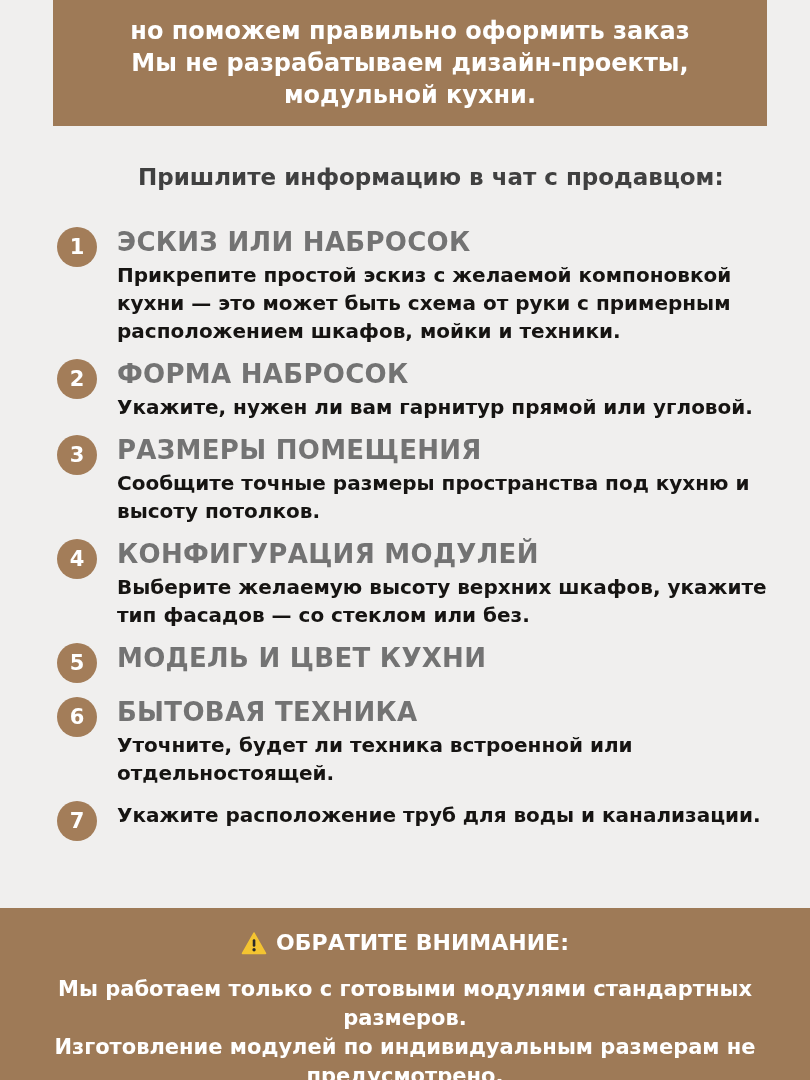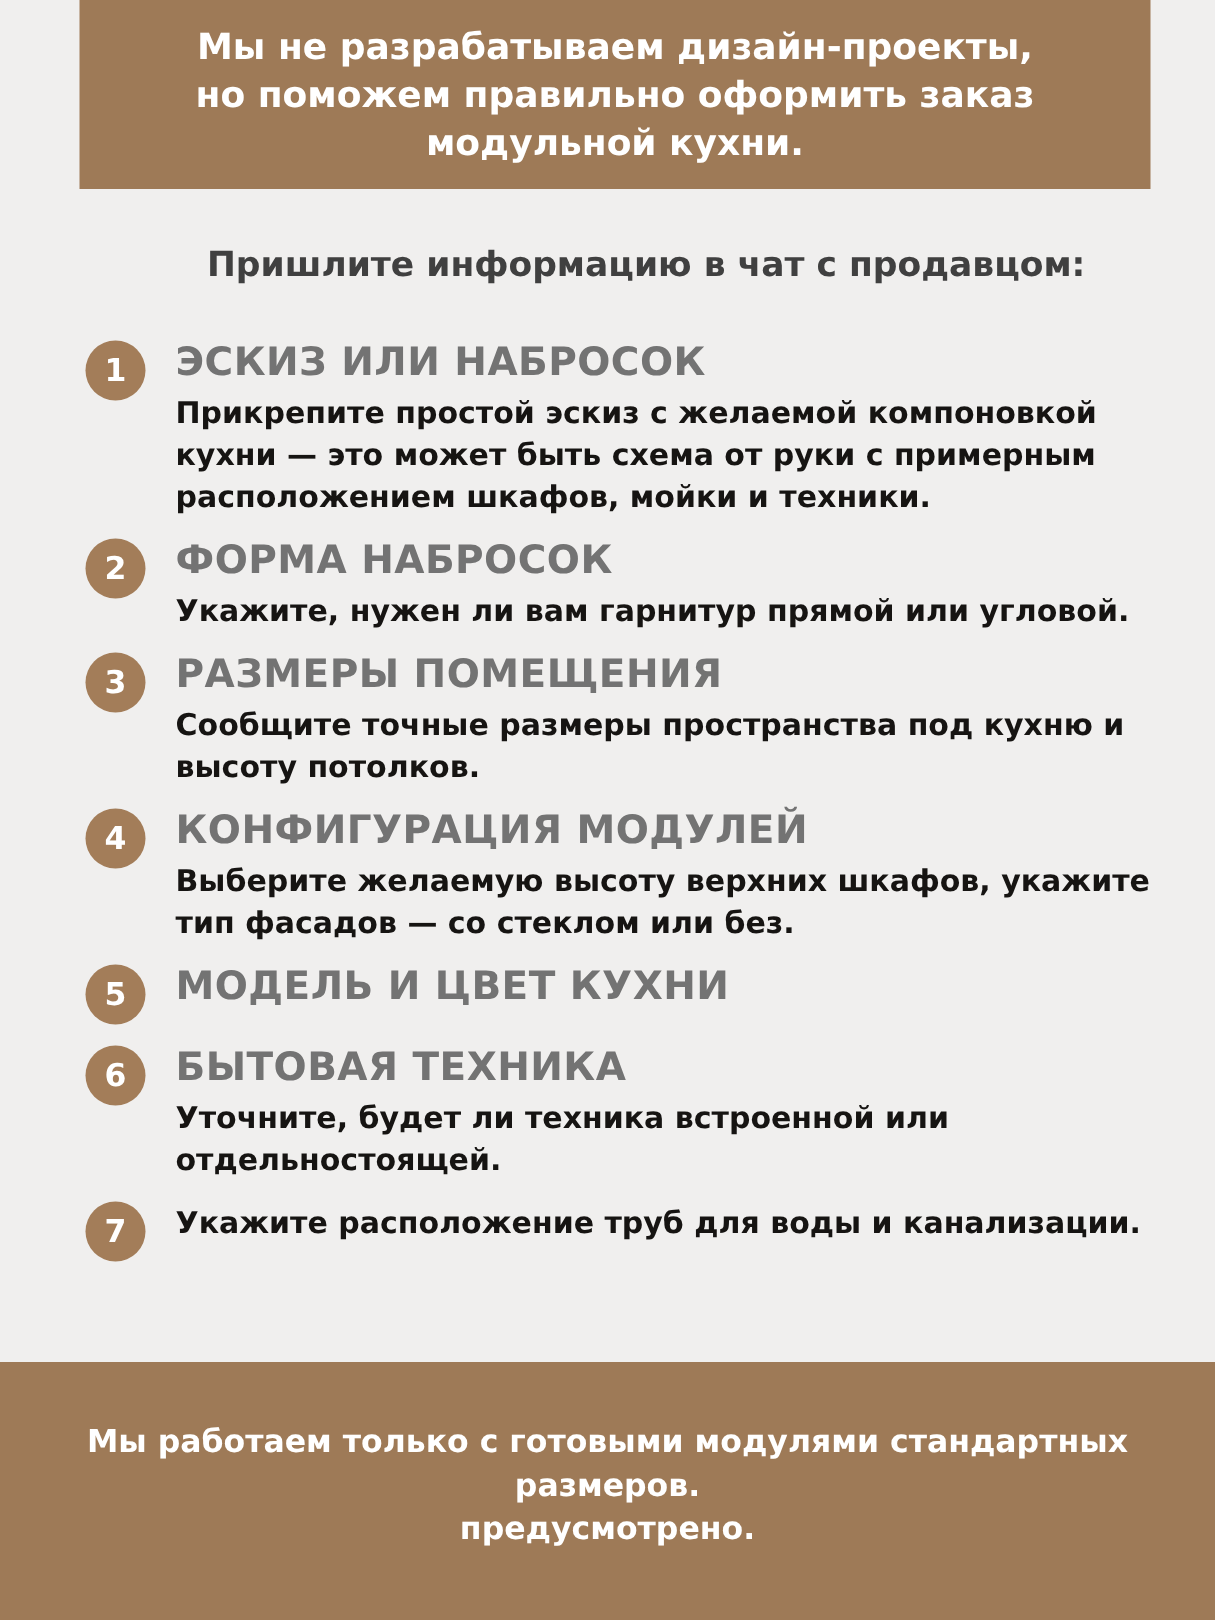--- a/index.html
+++ b/index.html
@@ -73,22 +73,22 @@
     margin:18px auto 0; font-weight:bold;
     font-size:21px; line-height:29px;
   }
   .warning-body span { display:block; }
 </style>
 </head>
 <body>
 
 <header class="top-banner">
   <p class="banner-text">
+    <span>но поможем правильно оформить заказ</span>
     <span>Мы не разрабатываем дизайн-проекты,</span>
-    <span>но поможем правильно оформить заказ</span>
     <span>модульной кухни.</span>
   </p>
 </header>
 
 <h2 class="intro">Пришлите информацию в чат с продавцом:</h2>
 
 <section class="steps">
 
   <div class="step">
     <div class="step-num">
@@ -154,17 +154,28 @@
       <span>7</span>
     </div>
     <div class="step-content">
       <p class="step-body">Укажите расположение труб для воды и канализации.</p>
     </div>
   </div>
 
 </section>
 
 <footer class="warning">
+  <div class="warning-title-row">
+    <span class="warning-icon">
+      <svg viewBox="0 0 24 22" aria-hidden="true">
+        <path d="M12 1 L23 20.5 H1 Z" fill="#f4c431" stroke="#f4c431" stroke-width="1.5" stroke-linejoin="round"></path>
+        <rect x="10.8" y="7" width="2.5" height="7" rx="1.2" fill="#2a2a2a"></rect>
+        <circle cx="12.05" cy="17" r="1.6" fill="#2a2a2a"></circle>
+      </svg>
+    </span>
+    <span>ОБРАТИТЕ ВНИМАНИЕ:</span>
+  </div>
   <p class="warning-body">
     <span>Мы работаем только с готовыми модулями стандартных размеров.</span>
+    <span>Изготовление модулей по индивидуальным размерам не</span>
     <span>предусмотрено.</span>
   </p>
 </footer>
 
 </body></html>

